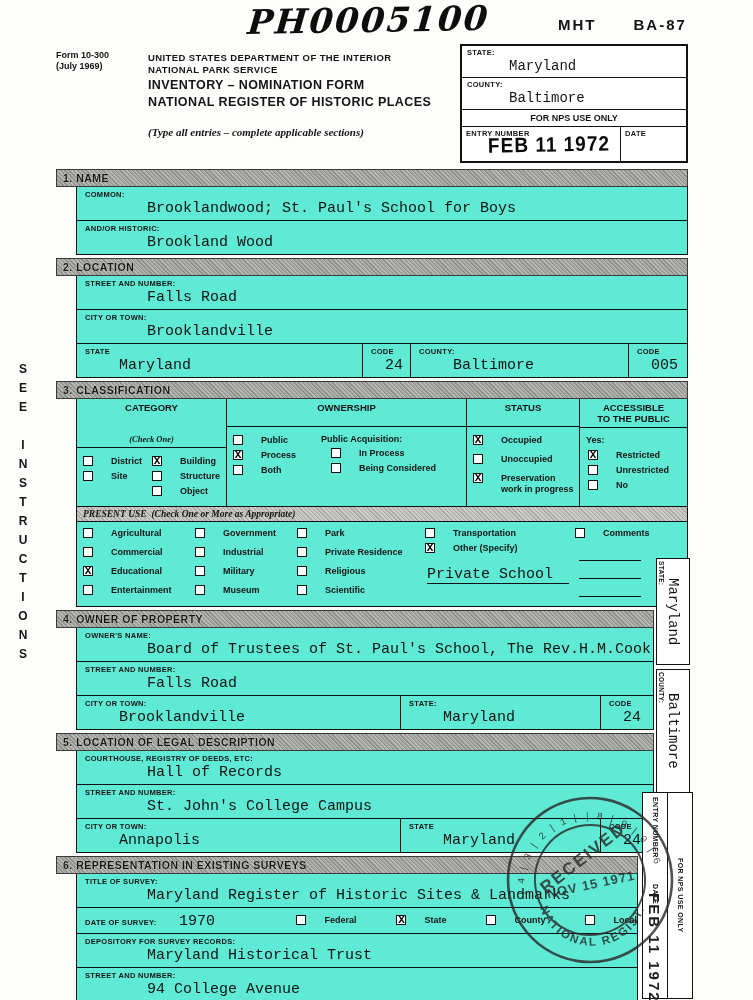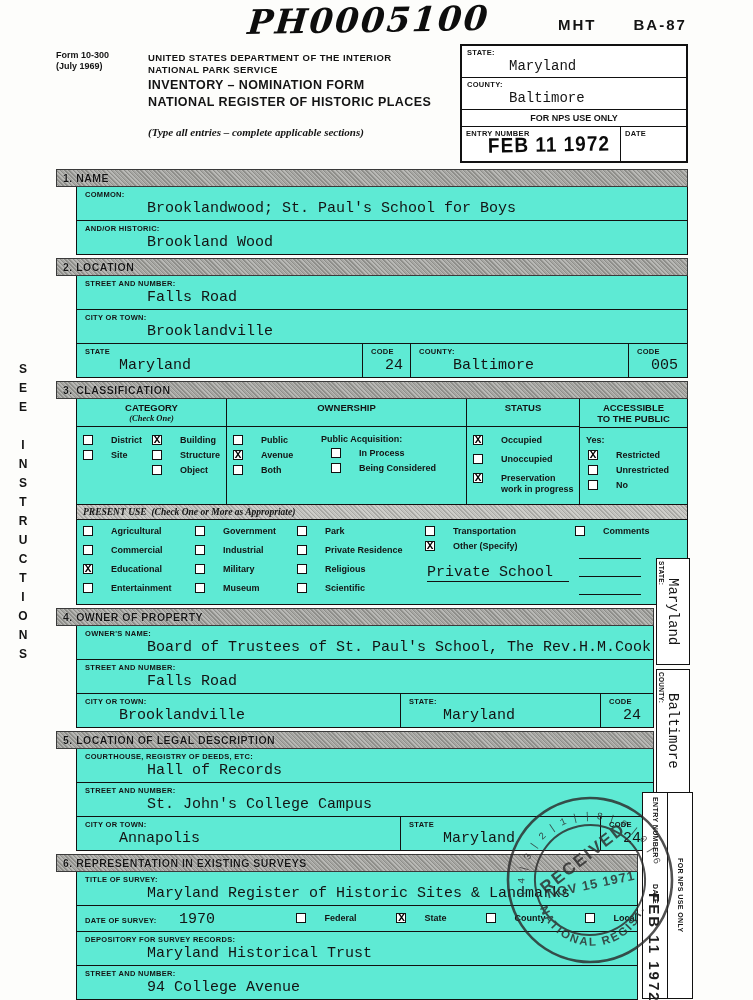--- a/index.html
+++ b/index.html
@@ -68,21 +68,21 @@
   .w200 { flex:0 0 200px; } .w218 { flex:0 0 218px; } .w52 { flex:0 0 52px; }
   .s4, .s5 { margin-right:34px; }
   .s6 { margin-right:50px; }
   
   .cls { display:flex; border-bottom:1px solid #111; }
   .cls-col { border-right:1px solid #111; display:flex; flex-direction:column; }
   .cls-col:last-child { border-right:none; }
   .c-cat { flex:0 0 150px; } .c-own { flex:0 0 240px; } .c-sta { flex:0 0 113px; } .c-acc { flex:1; }
   .cls-hd { border-bottom:1px solid #111; text-align:center; padding:3px 2px;
             font:700 9.5px/11px "Liberation Sans", sans-serif; min-height:28px; }
-  .cls-hd .note { font:italic 700 8.5px "Liberation Serif", serif; display:block; }
+  .cls-hd .note { font:italic 700 8.5px "Liberation Serif", serif; display:block;margin-top:21px; }
   .cls-bd { padding:4px 4px 5px 6px; display:flex; gap:10px; flex:1; }
   .cls-bd.vert { flex-direction:column; gap:0; }
   .subhead { font:700 9px "Liberation Sans", sans-serif; margin:3px 0 1px 0; }
   .ck-item { display:flex; align-items:flex-start; gap:18px; margin:4px 0;
              font:700 9px/11px "Liberation Sans", sans-serif; }
   .ckbox { flex:0 0 auto; width:10px; height:10px; border:1.5px solid #111;
            font:700 11px/9px "Liberation Mono", monospace; text-align:center; overflow:visible; background:#fff; }
   .ckbox.on { color:#000; }
   .pu-bar {
     border-bottom:1px solid #111; padding:2px 6px;
@@ -251,21 +251,21 @@
           <div class="cls-col c-own">
             <div class="cls-hd">OWNERSHIP</div>
             <div class="cls-bd">
               <div style="flex:0 0 78px">
                   <span class="ck-item">
                     <span class="ckbox"></span>
                     <span class="cklab">Public</span>
                   </span>
                   <span class="ck-item">
                     <span class="ckbox on">X</span>
-                    <span class="cklab">Avenue</span>
+                    <span class="cklab">Process</span>
                   </span>
                   <span class="ck-item">
                     <span class="ckbox"></span>
                     <span class="cklab">Both</span>
                   </span>
                 </div>
               <div>
                 <div class="subhead">Public Acquisition:</div>
                 <div style="padding-left:10px">
                     <span class="ck-item">

